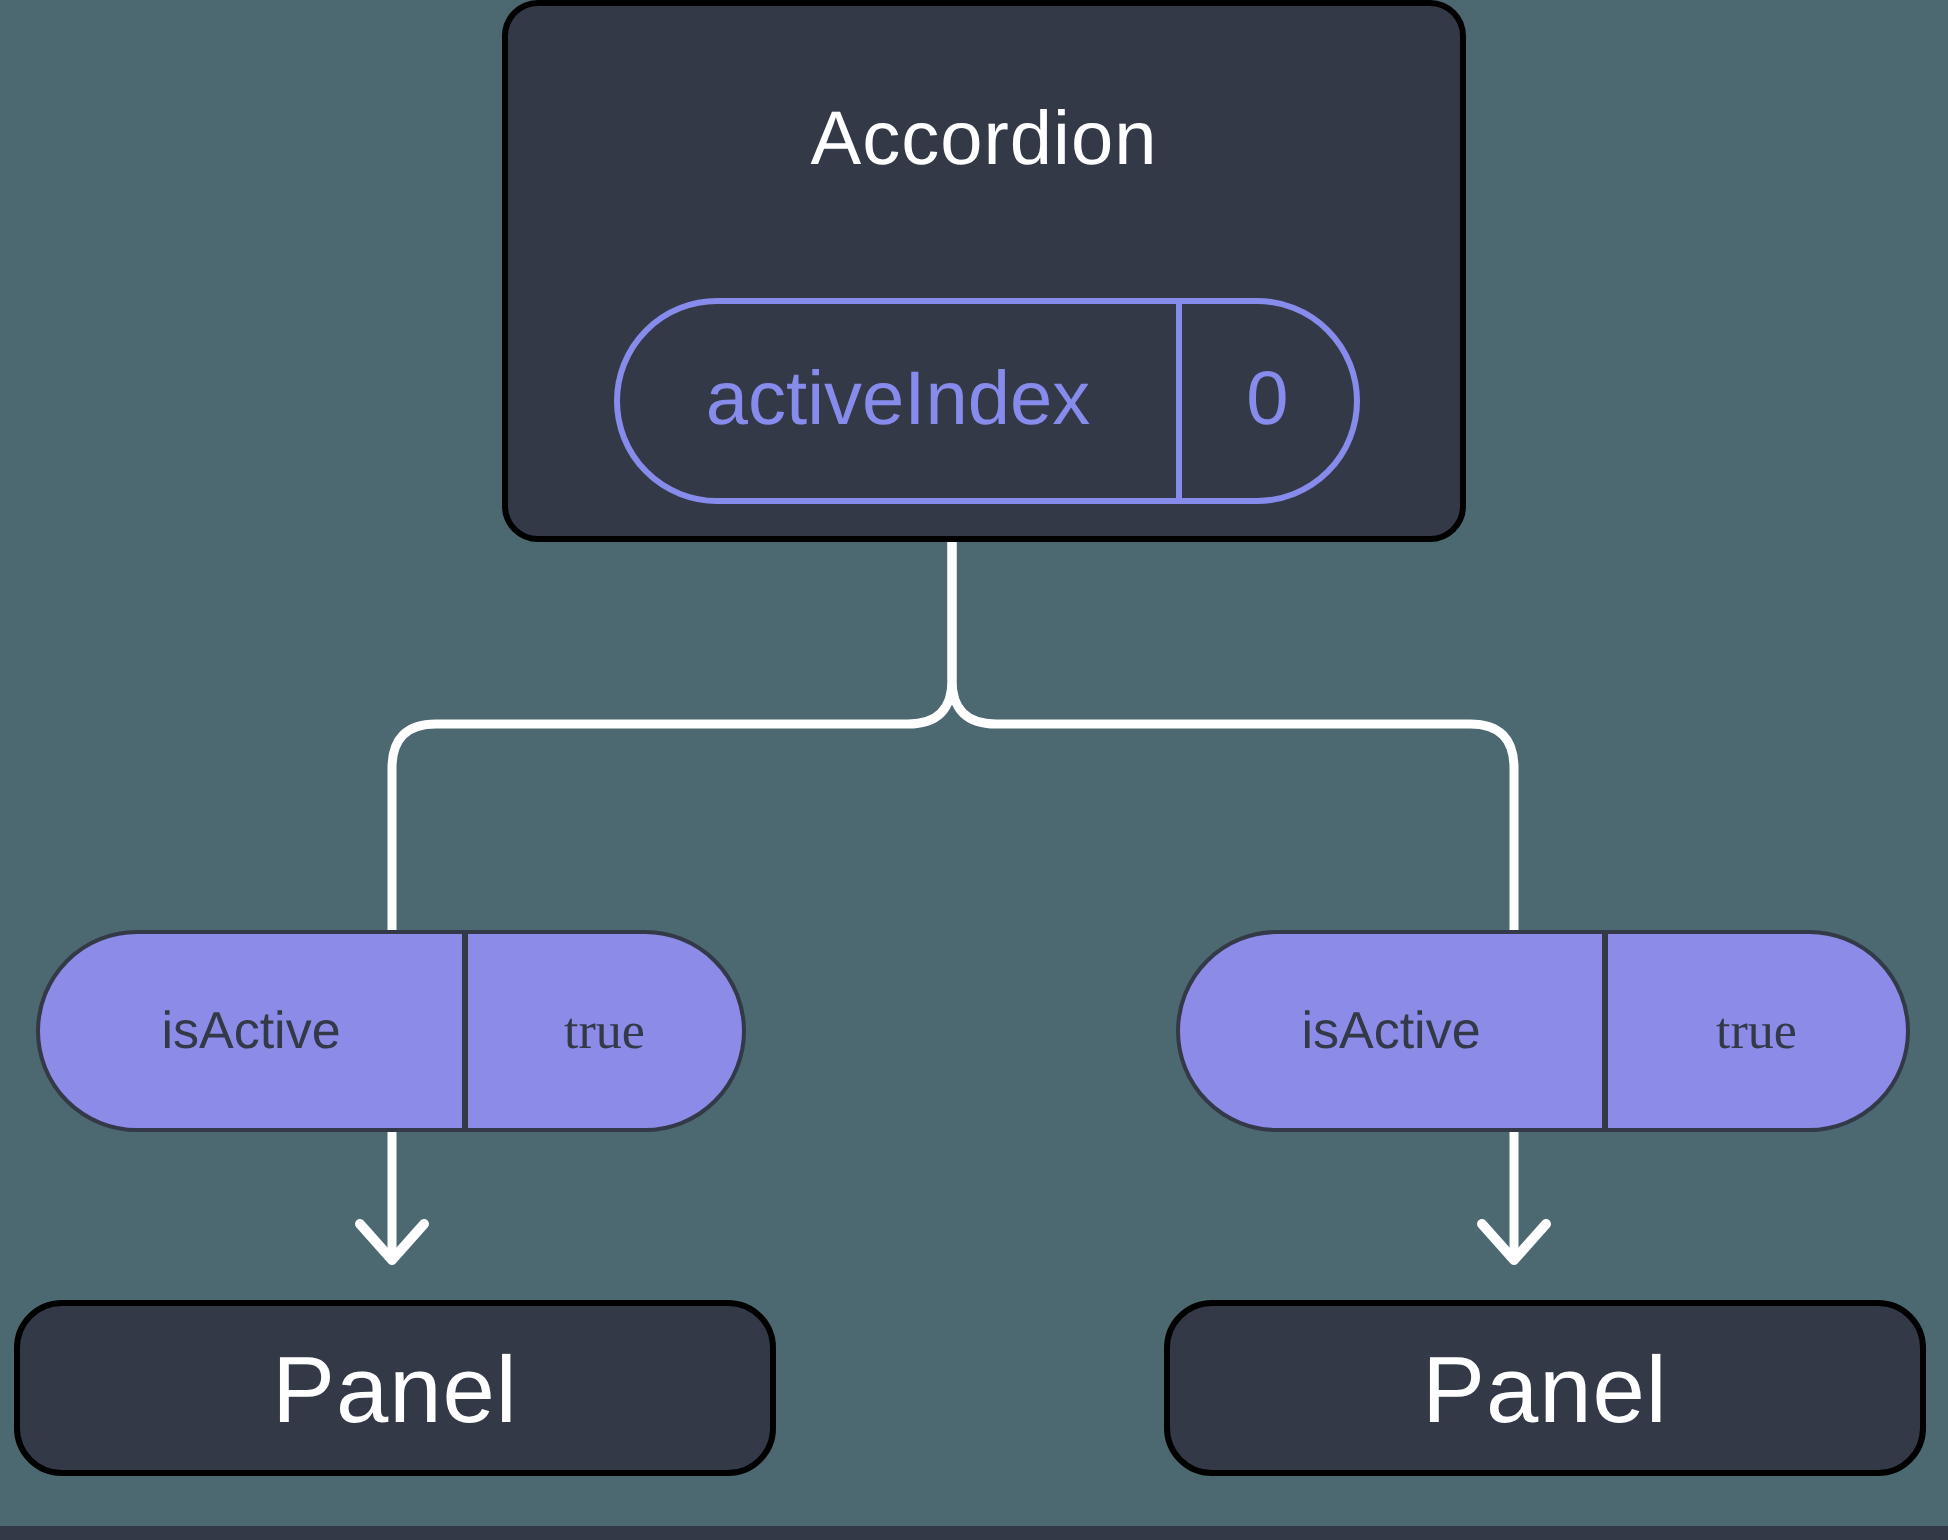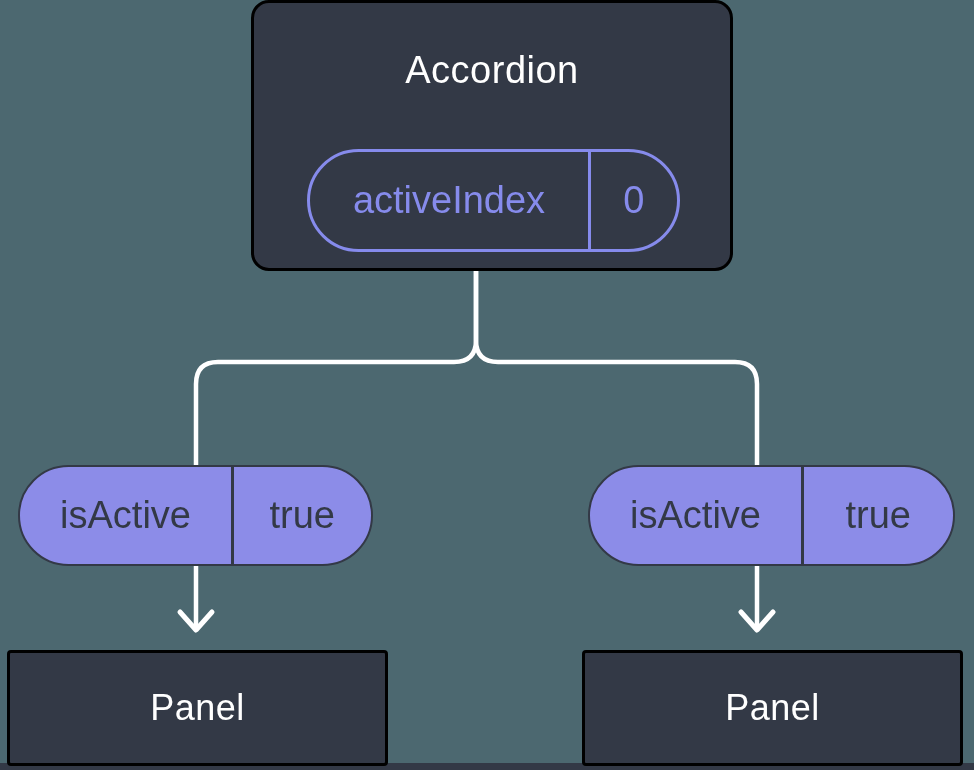--- a/index.html
+++ b/index.html
@@ -62,37 +62,37 @@
   }
   .state-pill{
     position:absolute;top:465px;height:101px;
     box-sizing:border-box;
     background:#8C8CE8;
     border:2.5px solid #333946;
     border-radius:51px;
     display:flex;align-items:stretch;
     z-index:3;
     color:#333946;
-    font-size:38px;
+    font-size:26px;
   }
   .state-pill .seg-name{
     width:211px;display:flex;align-items:center;justify-content:center;
   }
   .state-pill .divider{
     width:2.5px;background:#333946;
   }
   .state-pill .seg-value{
-    flex:1;display:flex;align-items:center;justify-content:center;
+    flex:1;display:flex;align-items:center;justify-content:center;font-family:Liberation Serif, serif;
   }
   .state-pill-left{left:18px;width:355px;}
   .state-pill-right{left:588px;width:367px;}
   .panel-node{
-    border-radius:4px;
-    top:650px;height:116px;
-    color:#ffffff;font-size:36px;font-weight:500;
+    border-radius:24px;
+    top:650px;height:88px;
+    color:#ffffff;font-size:47px;font-weight:500;
     letter-spacing:0.5px;
   }
   .panel-left{left:7px;width:381px;}
   .panel-right{left:582px;width:381px;}
 </style>
 </head>
 <body>
 
 <div class="canvas">
 

